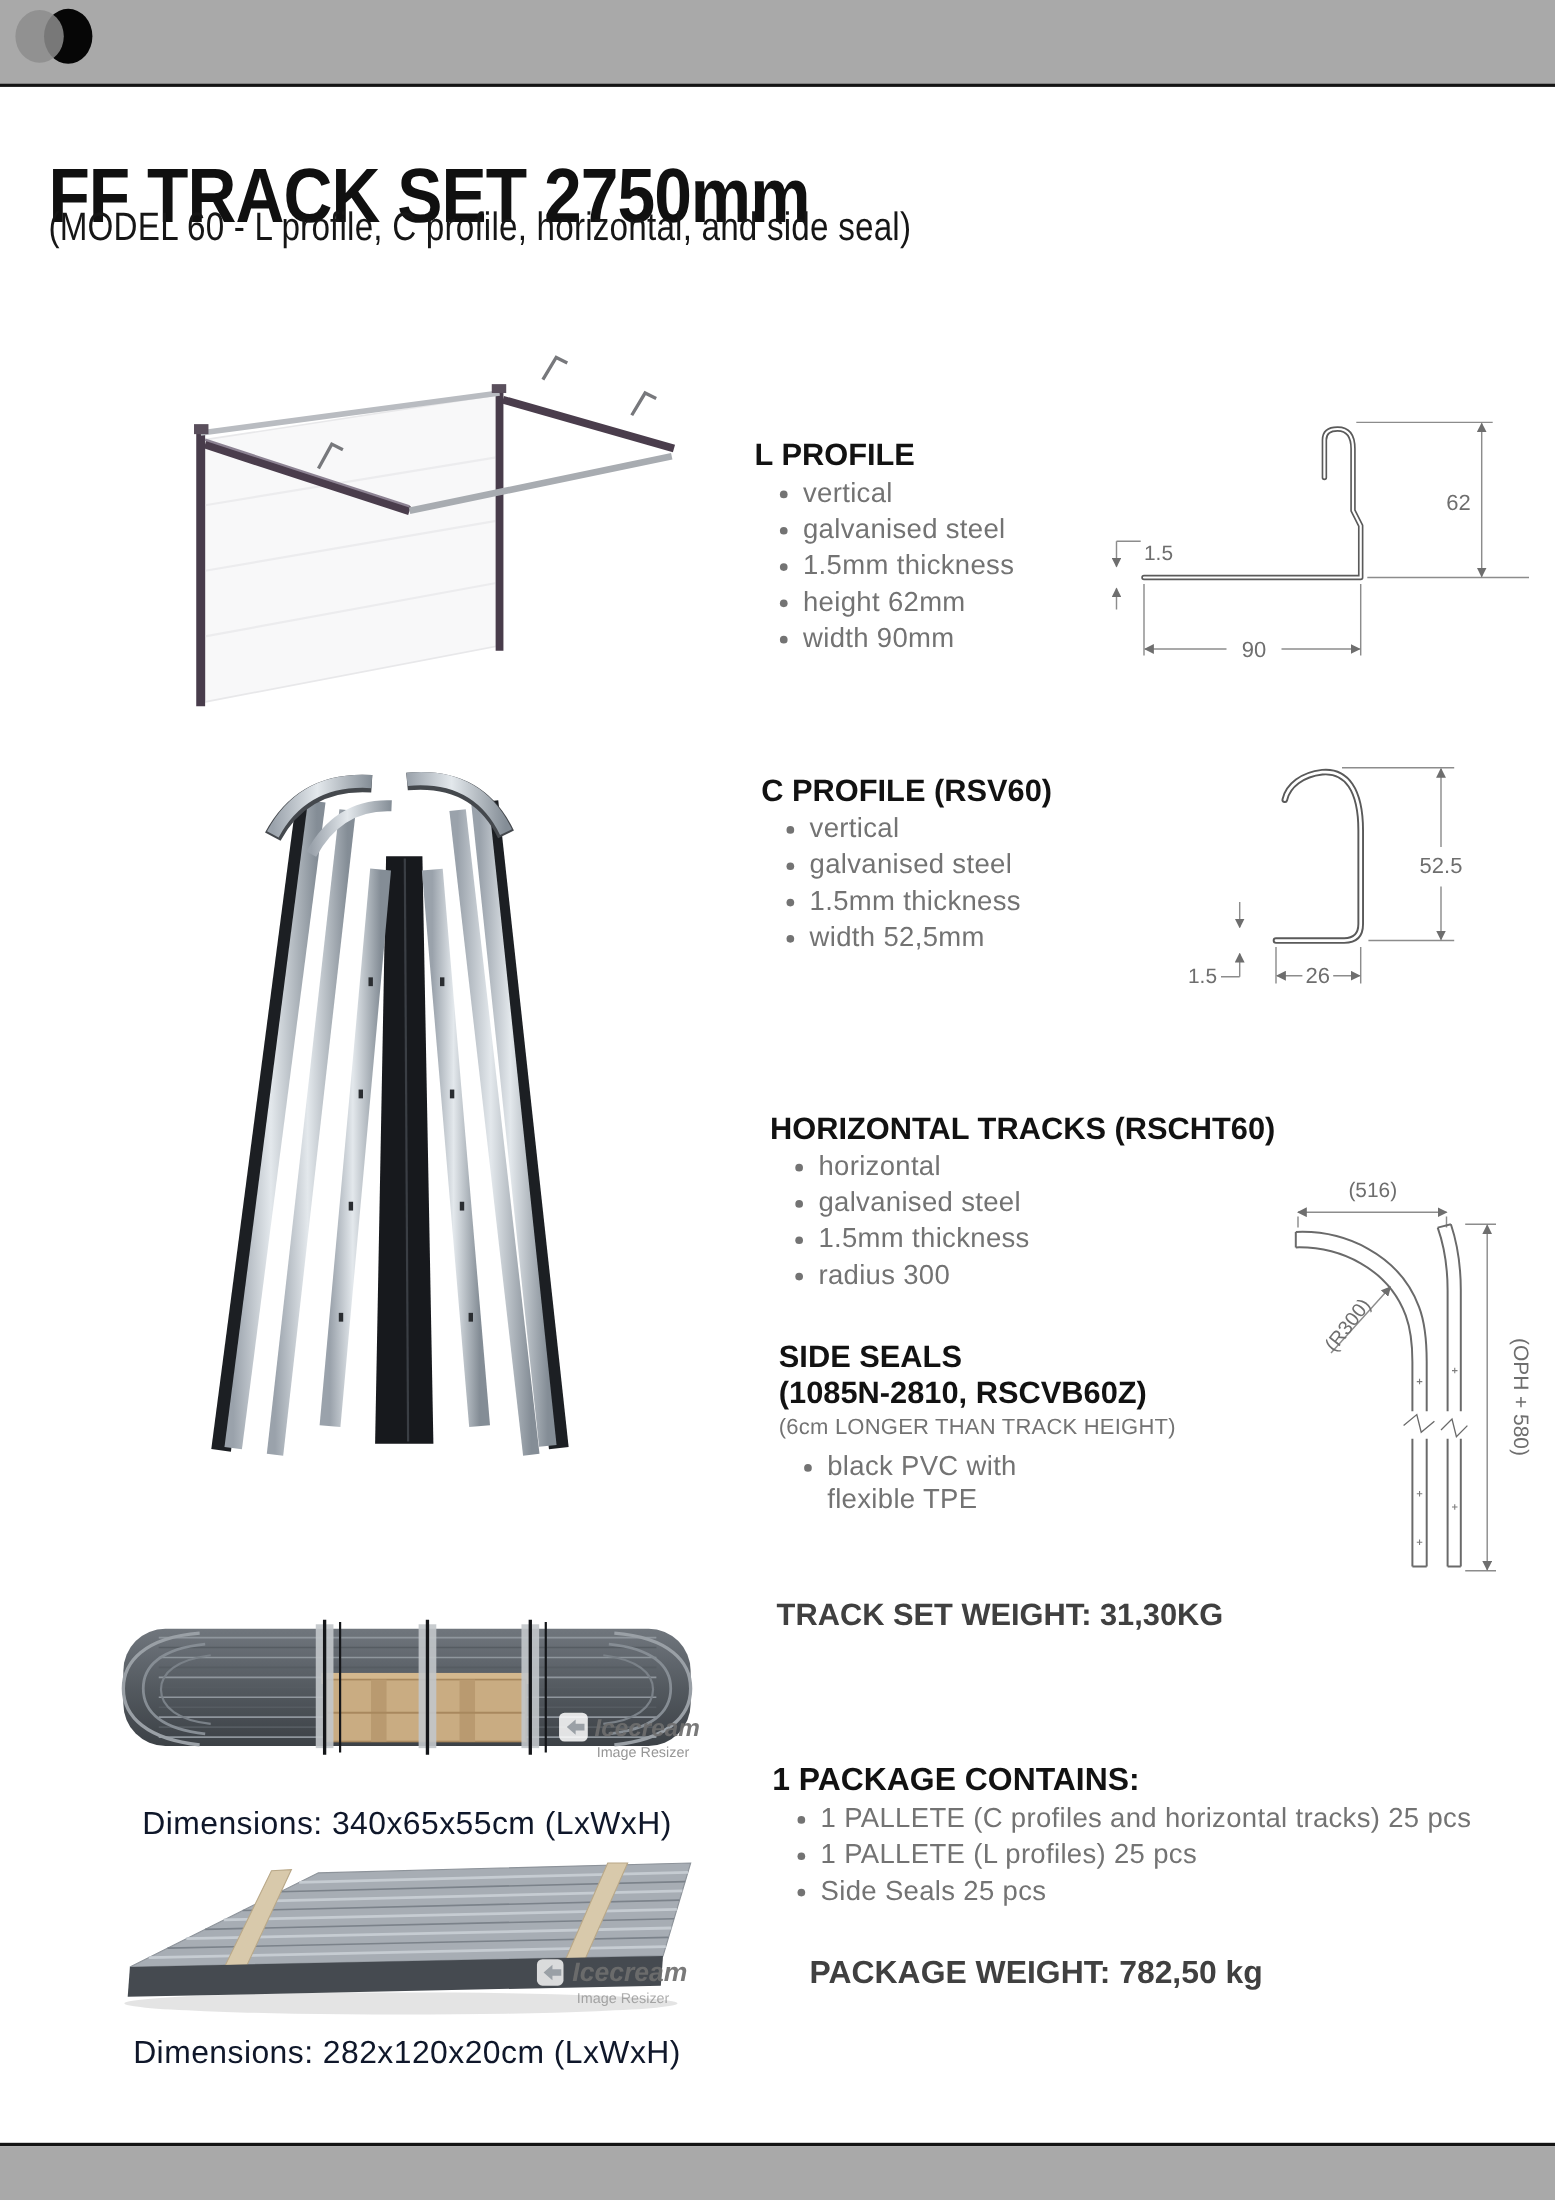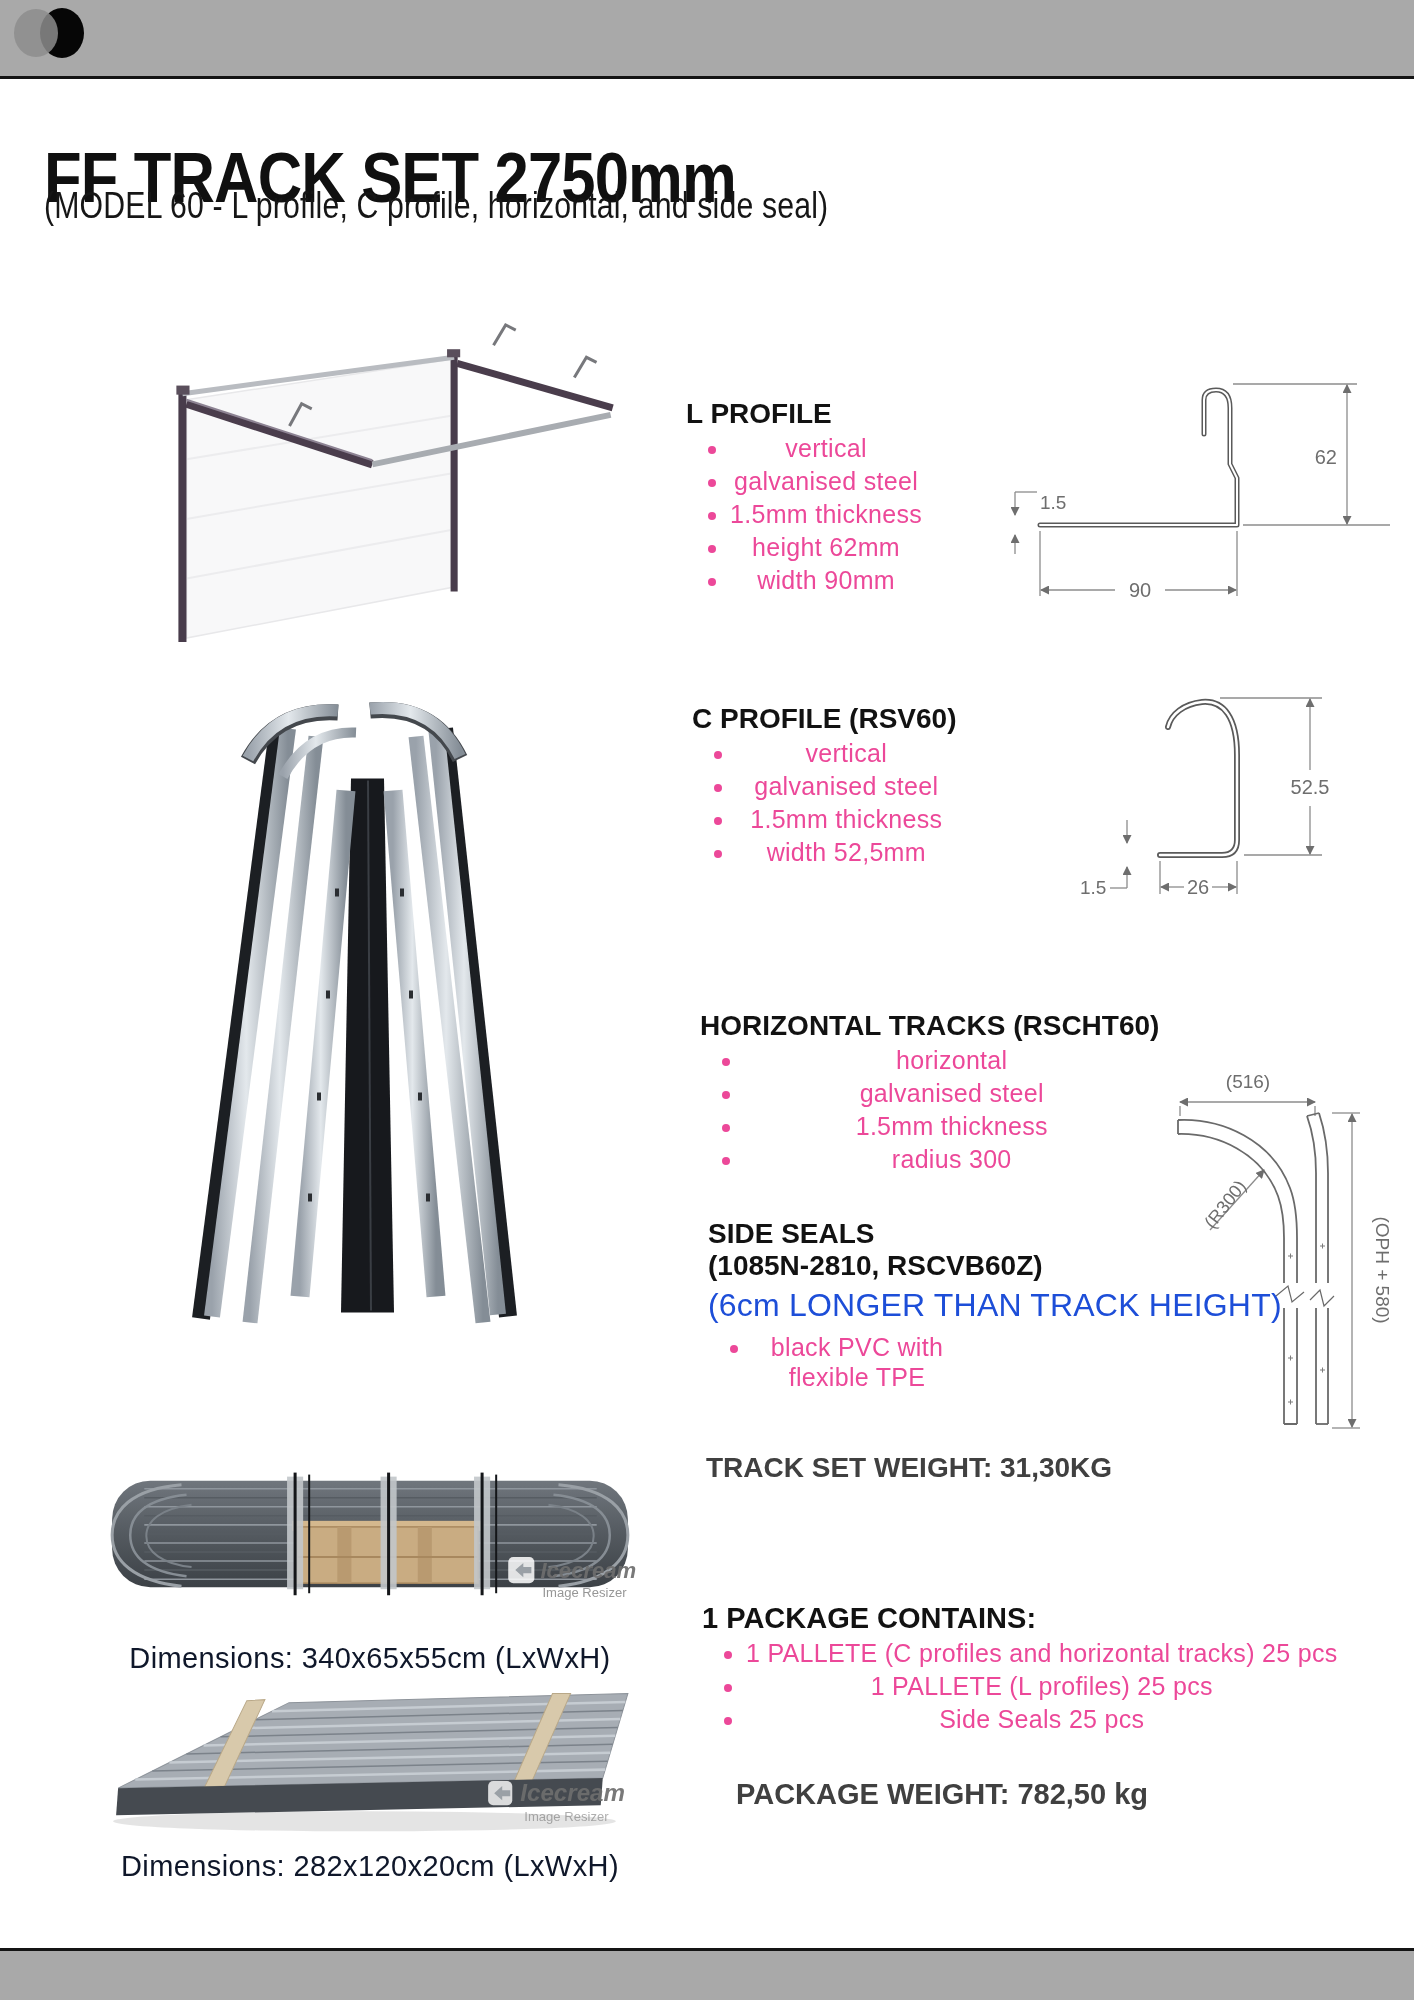--- a/index.html
+++ b/index.html
@@ -18,24 +18,24 @@
   .c-black{left:26px;top:1px;width:44px;height:50px;background:#060606;}
   .c-gray{left:0;top:2px;width:44px;height:48px;background:#8d8d8d;opacity:.85;}
   
   .title{left:44px;top:96px;font-size:70px;font-weight:bold;line-height:1.0;
          letter-spacing:-1px;transform:scaleX(.88);transform-origin:left top;white-space:nowrap;color:#101010;}
   .subtitle{left:44px;top:186px;font-size:36px;line-height:1.1;letter-spacing:.2px;
             transform:scaleX(.84);transform-origin:left top;white-space:nowrap;color:#161616;}
   
   .spec h2{margin:0 0 5px 0;font-size:28px;font-weight:bold;letter-spacing:0;color:#121212;white-space:nowrap;}
   .spec ul{margin:0;padding:0 0 0 44px;list-style:disc;}
-  .spec li{font-size:25px;line-height:26px;margin-bottom:7px;letter-spacing:.3px;color:#ec4899;white-space:nowrap;text-align:center;}
+  .spec li{font-size:25px;line-height:26px;margin-bottom:7px;letter-spacing:.3px;color:#737373;white-space:nowrap;}
   .spec.wrap li{white-space:normal;width:210px;line-height:30px;}
   .heading2line{white-space:nowrap;}
-  .note{font-size:32px;letter-spacing:.2px;color:#1d4ed8;margin:4px 0 8px 0;white-space:nowrap;}
+  .note{font-size:20px;letter-spacing:.2px;color:#737373;margin:4px 0 8px 0;white-space:nowrap;}
   .bigline{font-size:28px;font-weight:bold;white-space:nowrap;color:#404040;}
   
   .caption{font-size:29px;color:#0f172a;text-align:center;letter-spacing:.4px;white-space:nowrap;}
   
   svg text{font-family:"Liberation Sans", sans-serif;fill:#6e6e6e;}
 </style>
 </head>
 <body>
 
 <div class="page">

